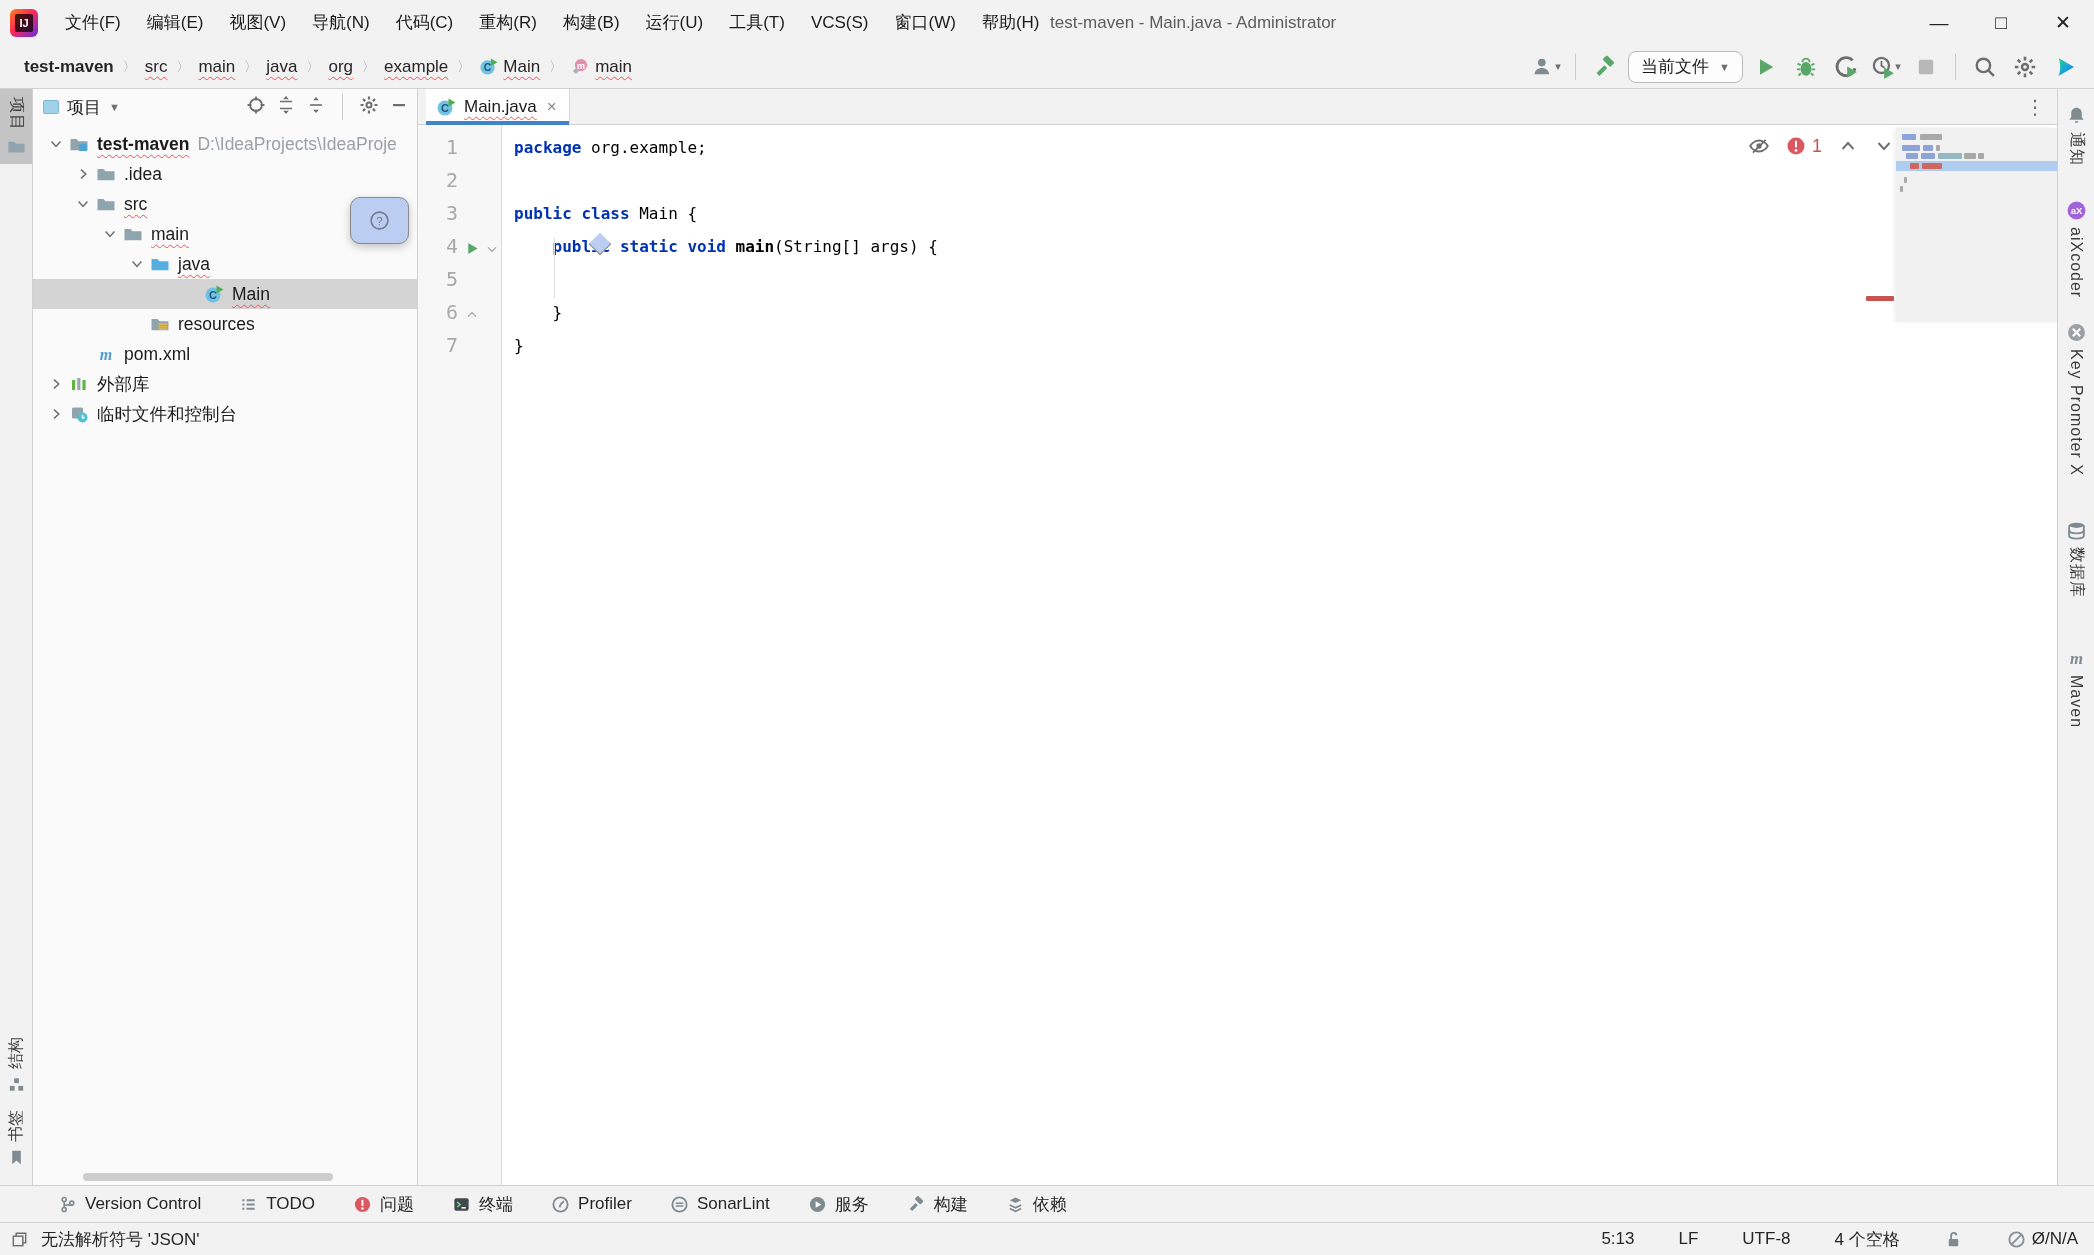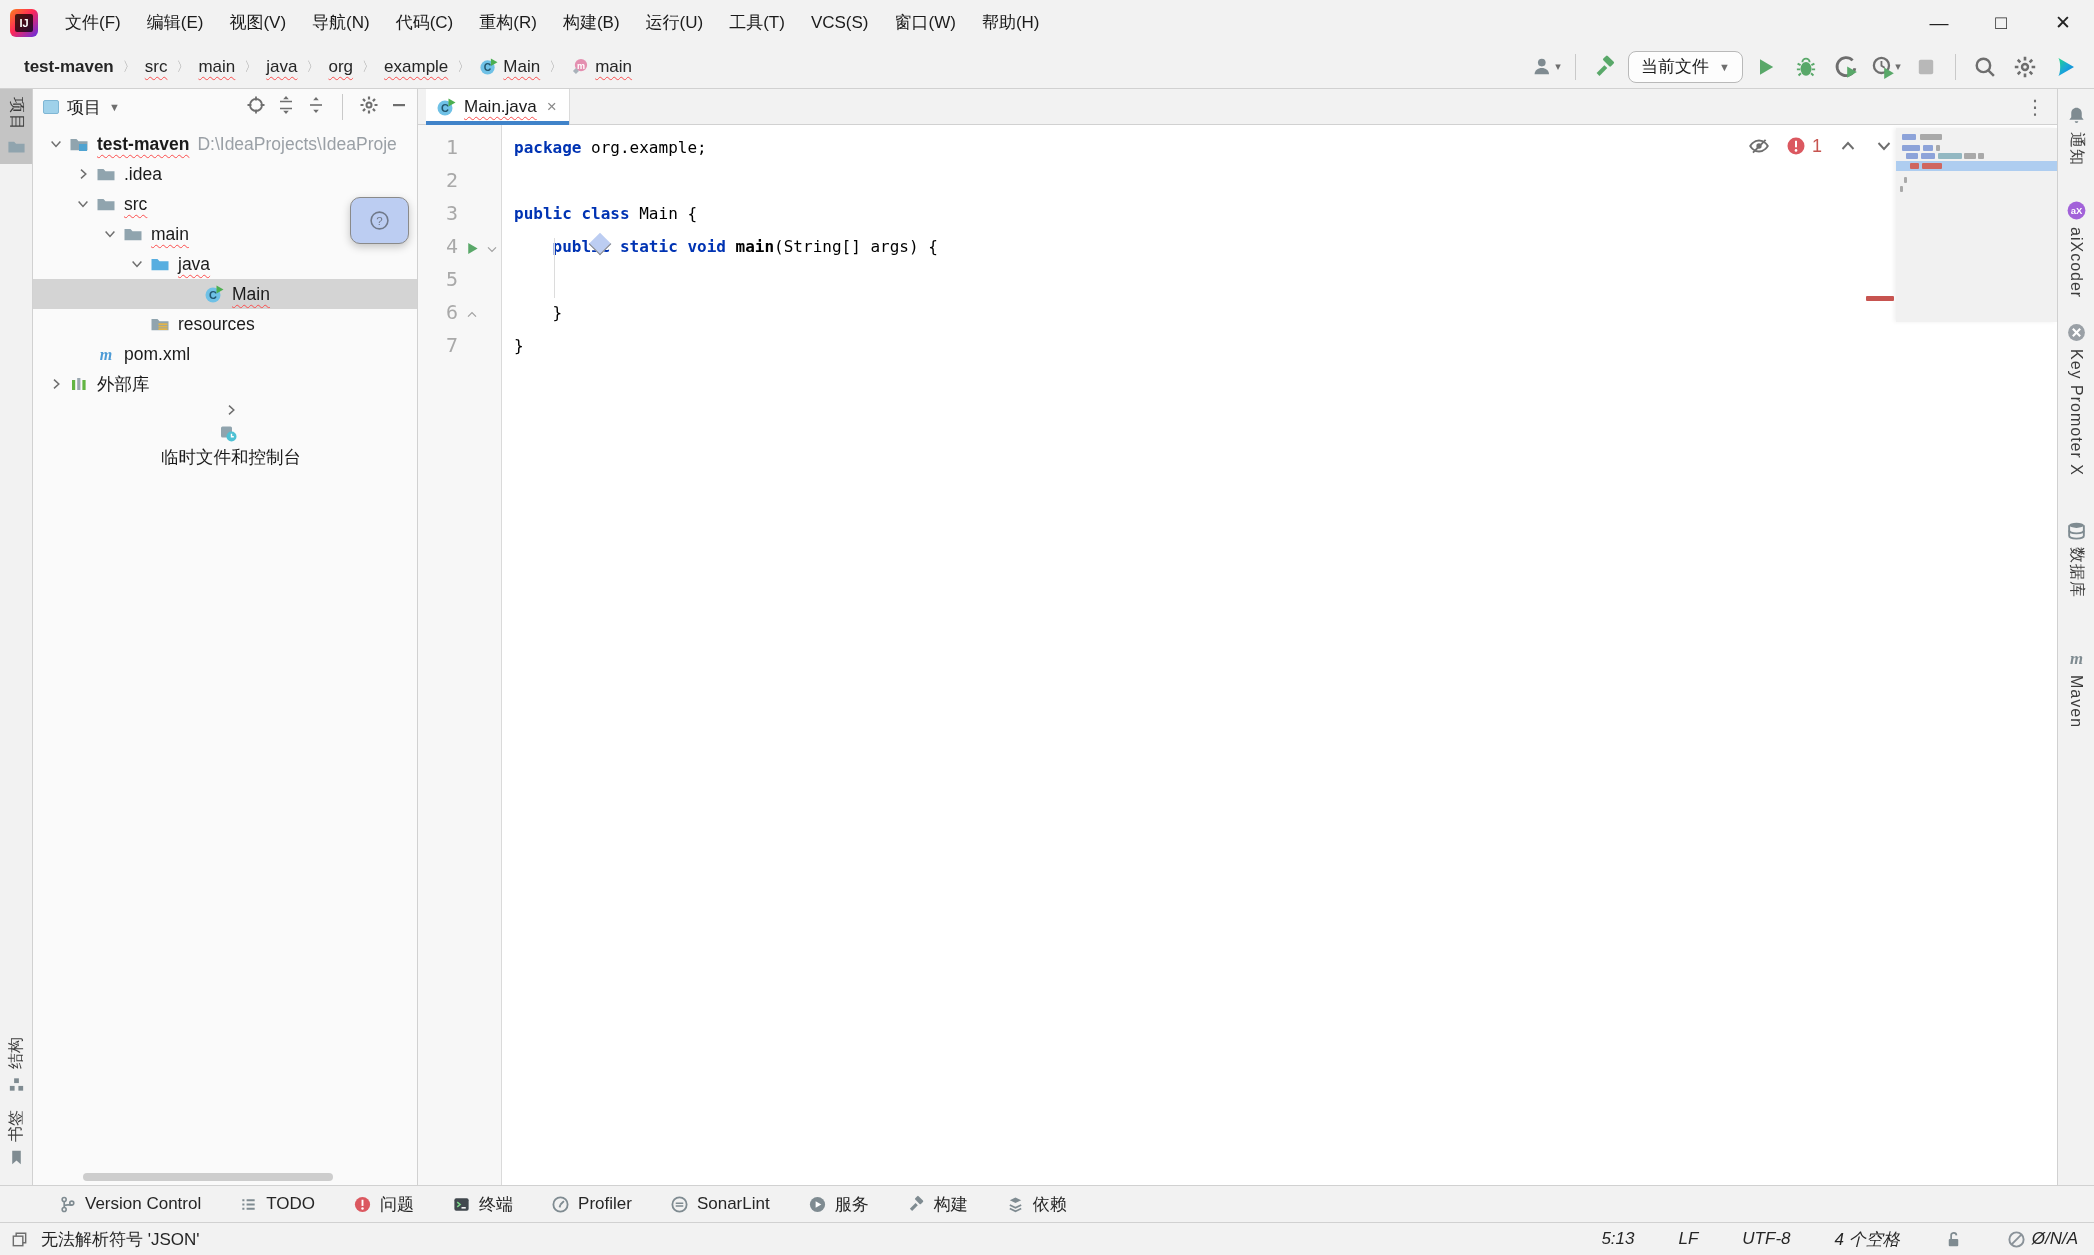--- a/index.html
+++ b/index.html
@@ -92,21 +92,21 @@
   .tooltip { position:absolute; height:47px; background:#bccdf2; border:1px solid #8a8a8a; border-radius:10px;
              display:flex; align-items:center; gap:8px; padding:0 18px; font-size:19px; color:#000;
              box-shadow:0 3px 8px rgba(0,0,0,.22); z-index:50; }
   .tooltip-tail { position:absolute; width:16px; height:16px; background:#bccdf2; border-right:1px solid #8a8a8a; border-bottom:1px solid #8a8a8a; transform:rotate(45deg); z-index:49; }
 
   
   .toolwin-bar { height:37px; flex:0 0 37px; background:#f2f2f2; border-top:1px solid #d1d1d1; display:flex; align-items:center; padding-left:46px; gap:14px; }
   .tw-item { display:flex; align-items:center; gap:8px; font-size:17px; color:#262626; padding:0 12px; height:100%; }
   .statusbar { height:33px; flex:0 0 33px; background:#f2f2f2; border-top:1px solid #d1d1d1; display:flex; align-items:center; padding:0 16px 0 10px; font-size:17px; color:#262626; }
   .sb-msg { display:flex; align-items:center; gap:12px; }
-  .sb-right { margin-left:auto; display:flex; gap:44px;font-style:italic; }
+  .sb-right { margin-left:auto; display:flex; gap:44px; }
   .sb-item { display:flex; align-items:center; gap:6px; }
 
   .icon { display:inline-flex; align-items:center; justify-content:center; }
   .icon svg { display:block; }
 </style>
 </head>
 <body>
 
 <div class="app">
 
@@ -119,20 +119,21 @@
         <div class="menu-item">导航(N)</div>
         <div class="menu-item">代码(C)</div>
         <div class="menu-item">重构(R)</div>
         <div class="menu-item">构建(B)</div>
         <div class="menu-item">运行(U)</div>
         <div class="menu-item">工具(T)</div>
         <div class="menu-item">VCS(S)</div>
         <div class="menu-item">窗口(W)</div>
         <div class="menu-item">帮助(H)</div>
       </div>
+    <div class="win-title">test-maven - Main.java - Administrator</div>
     <div class="win-controls">
       <div class="win-btn">—</div>
       <div class="win-btn">□</div>
       <div class="win-btn">✕</div>
     </div>
   </div>
 
   <div class="toolbar">
     <div class="crumbs" id="crumbs">
         <span class="crumb">
@@ -495,21 +496,21 @@
               <span class="icon">
                 <svg width="20" height="20" viewBox="0 0 20 20">
                   <rect x="3" y="6" width="3.2" height="10" fill="#62b543"></rect>
                   <rect x="8.2" y="4" width="3.2" height="12" fill="#9aa7b0"></rect>
                   <rect x="13.4" y="6" width="3.2" height="10" fill="#62b543"></rect>
                 </svg>
               </span>
             </span>
             <span>外部库</span>
           </div>
-          <div class="tree-row" style="padding-left: 12px; flex-direction: column;">
+          <div class="tree-row" style="padding-left: 12px;">
             <span class="tr-chev">
               <span class="icon">
                 <svg width="16" height="16" viewBox="0 0 20 20">
                   <path d="M7.5 4.5l6 5.5-6 5.5" stroke="#6e6e6e" stroke-width="1.9" fill="none"></path>
                 </svg>
               </span>
             </span>
             <span class="tr-icon">
               <span class="icon">
                 <svg width="20" height="20" viewBox="0 0 20 20">

